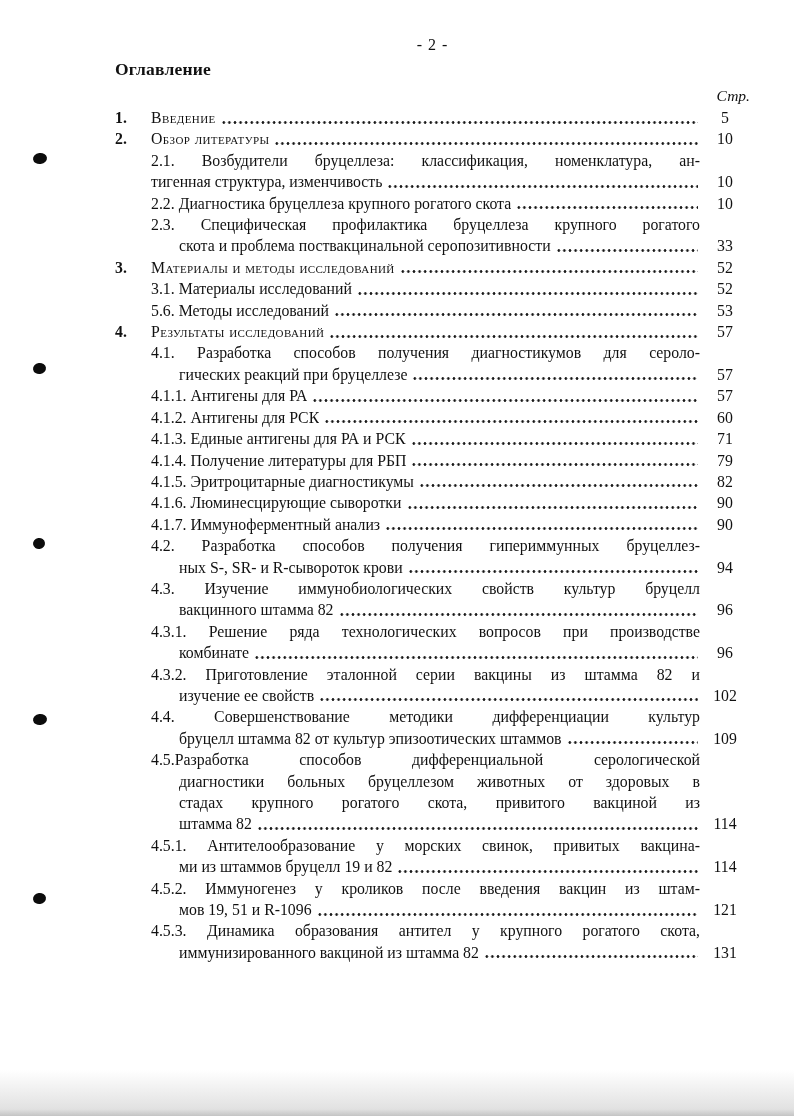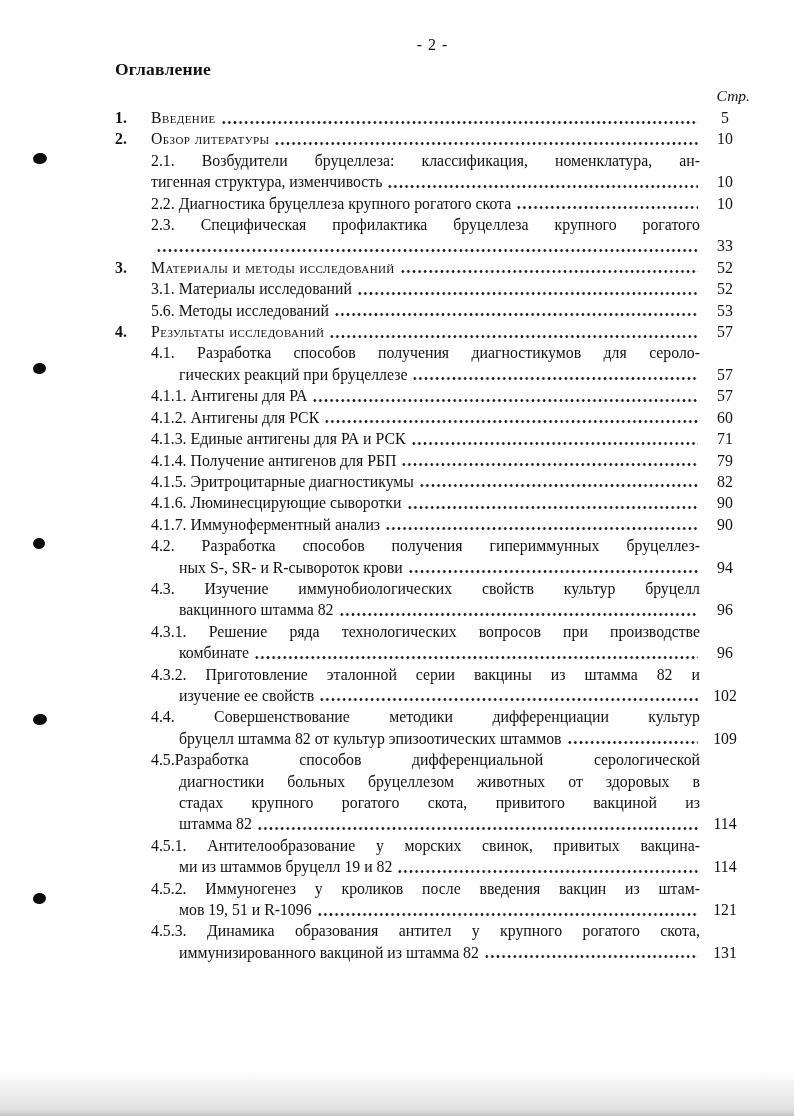--- a/index.html
+++ b/index.html
@@ -149,20 +149,21 @@
           <span class="leader"></span>
           <span class="page-col">10</span>
         </div>
         <div class="row">
           <span class="num"></span>
           <span class="text fill">2.3. Специфическая профилактика бруцеллеза крупного рогатого</span>
           <span class="page-col"></span>
         </div>
         <div class="row">
           <span class="num"></span>
+          <span class="text ind">скота и проблема поствакцинальной серопозитивности</span>
           <span class="leader"></span>
           <span class="page-col">33</span>
         </div>
         <div class="row bold">
           <span class="num">3.</span>
           <span class="text">Материалы и методы исследований</span>
           <span class="leader"></span>
           <span class="page-col">52</span>
         </div>
         <div class="row">
@@ -207,21 +208,21 @@
           <span class="page-col">60</span>
         </div>
         <div class="row">
           <span class="num"></span>
           <span class="text">4.1.3. Единые антигены для РА и РСК</span>
           <span class="leader"></span>
           <span class="page-col">71</span>
         </div>
         <div class="row">
           <span class="num"></span>
-          <span class="text">4.1.4. Получение антигенов для РБП</span>
+          <span class="text">4.1.4. Получение литературы для РБП</span>
           <span class="leader"></span>
           <span class="page-col">79</span>
         </div>
         <div class="row">
           <span class="num"></span>
           <span class="text">4.1.5. Эритроцитарные диагностикумы</span>
           <span class="leader"></span>
           <span class="page-col">82</span>
         </div>
         <div class="row">

